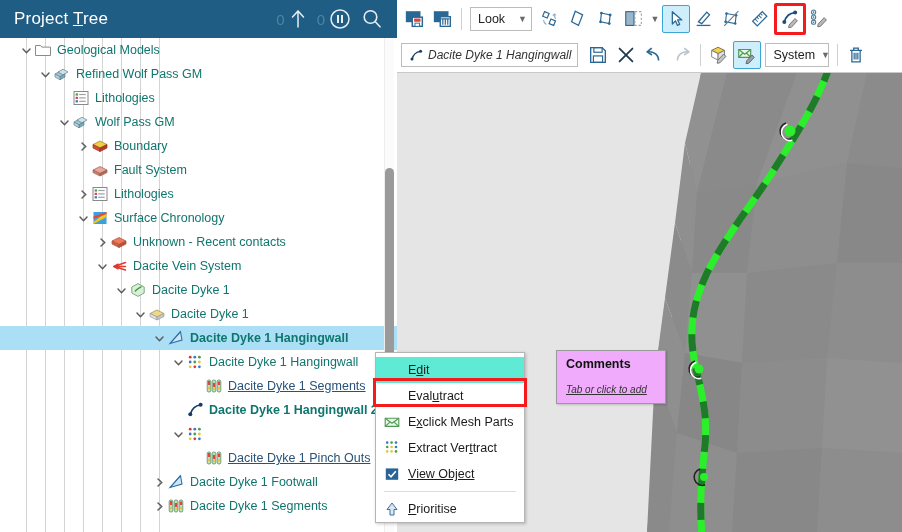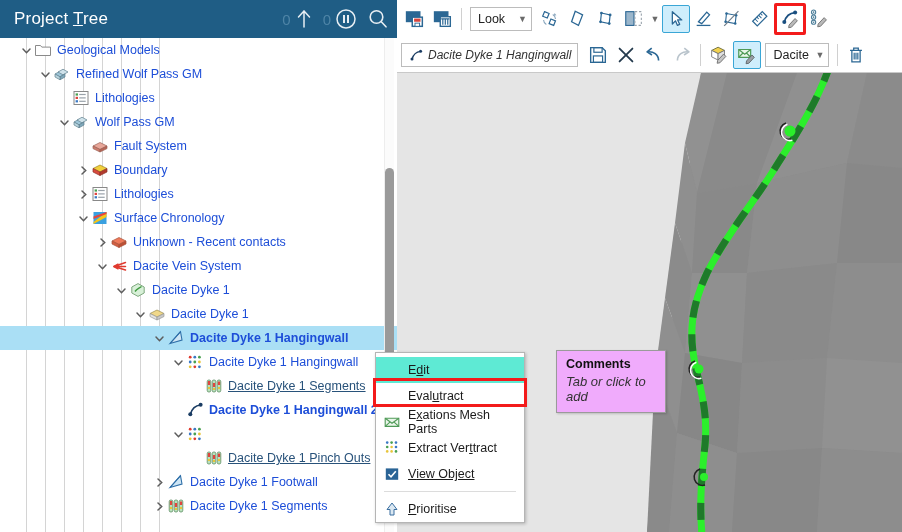--- a/index.html
+++ b/index.html
@@ -8,33 +8,33 @@
     font-family:"Liberation Sans",sans-serif;
     font-size:12.5px;color:#222;background:#fff;
     -webkit-font-smoothing:antialiased;
   }
   #app{position:relative;width:902px;height:532px;overflow:hidden;}
 
   
   #left{position:absolute;left:0;top:0;width:397px;height:532px;background:#fff;
         border-right:1px solid #c9c9c9;overflow:hidden;}
   #tree-header{height:38px;background:#1f5d85;display:flex;align-items:center;
-               padding:0 8px 0 14px;color:#fff;box-sizing:border-box;}
+               padding:0 14px 0 14px;color:#fff;box-sizing:border-box;}
   #tree-header .title{font-size:17px;letter-spacing:.2px;}
   #tree-header .title u{text-decoration:underline;}
   #tree-header .spacer{flex:1;}
   .hdr-grp{display:flex;align-items:center;gap:4px;margin-left:10px;}
   .hdr-count{color:#4e84a6;font-size:15px;}
   .hdr-ico{display:inline-flex;align-items:center;justify-content:center;}
 
   #tree-body{position:absolute;left:0;top:38px;width:397px;bottom:0;background:#fff;overflow:hidden;}
 
   .row{position:relative;height:24px;display:flex;align-items:center;white-space:nowrap;}
   .row.sel{background:#aadff5;}
-  .row .lbl{font-size:12.5px;color:#1d4ed8;}
+  .row .lbl{font-size:12.5px;color:#0f766e;}
   .row .lbl.b{font-weight:bold;}
   .row .lbl.lnk{color:#28527a;text-decoration:underline;}
   .ico{width:18px;height:18px;flex:0 0 18px;margin-right:5px;display:inline-block;position:relative;}
   .tw{width:16px;flex:0 0 16px;height:24px;display:flex;align-items:center;justify-content:center;color:#6d6d6d;}
   .tw svg{display:block;}
   .indent{flex:0 0 auto;height:24px;}
 
   
   .vline{position:absolute;top:0;bottom:0;width:1px;background:#d4d4d4;}
 
@@ -63,21 +63,21 @@
 
   
   #viewport{position:absolute;left:0;top:73px;right:0;bottom:0;overflow:hidden;background:#e5e5e5;}
   #vp-canvas{position:absolute;inset:0;}
 
   
   #comments{position:absolute;left:159px;top:277px;width:110px;background:#f0abfc;
             border:1px solid #9a9a9a;box-shadow:1px 1px 2px rgba(0,0,0,.18);
             padding:6px 9px 8px 9px;box-sizing:border-box;}
   #comments .ct{font-weight:bold;font-size:12.5px;color:#111;}
-  #comments .cs{font-style:italic;font-size:13px;color:#333;margin-top:3px;}
+  #comments .cs{font-style:italic;font-size:10px;color:#333;margin-top:13px;text-decoration:underline;}
 
   
   #ctxmenu{position:absolute;left:375px;top:352px;width:150px;background:#fff;
            border:1px solid #b5b5b5;box-shadow:1px 1px 3px rgba(0,0,0,.22);
            padding:4px 0 0 0;box-sizing:border-box;z-index:50;}
   .mi{height:26px;display:flex;align-items:center;padding:0 6px;box-sizing:border-box;position:relative;}
   .mi .mico{width:20px;flex:0 0 20px;display:flex;align-items:center;justify-content:center;margin-right:6px;}
   .mi .mlbl{font-size:12.5px;color:#1b1b1b;}
   .mi .mlbl u{text-decoration:underline;}
   .mi .sub{position:absolute;right:8px;color:#8a8a8a;font-size:10px;}
@@ -186,41 +186,41 @@
             <span class="ico"><svg width="18" height="18" viewBox="0 0 18 18">
                 <path d="M2 9 L7 6.2 L12 9 L7 11.8 Z" fill="#9ec6d9" stroke="#5e7f8e" stroke-width=".7"></path>
                 <path d="M5 7 L10 4.2 L15 7 L10 9.8 Z" fill="#cfe2ea" stroke="#5e7f8e" stroke-width=".7"></path>
                 <path d="M12 9 L12 12 L7 14.8 L7 11.8 Z" fill="#7fa8bb" stroke="#5e7f8e" stroke-width=".7"></path>
                 <path d="M2 9 L2 12 L7 14.8 L7 11.8 Z" fill="#b9d4de" stroke="#5e7f8e" stroke-width=".7"></path>
               </svg></span>
             <span class="lbl">Wolf Pass GM</span>
           </div>
           <div class="row">
             <span class="indent" style="width:75px"></span>
+            <span class="tw">
+              <svg width="11" height="11" viewBox="0 0 11 11">
+                <path d="M4 2 L7.7 5.5 L4 9" stroke="#5d5d5d" stroke-width="1.5" fill="none" stroke-linecap="round"></path>
+              </svg>
+            </span>
+            <span class="ico"><svg width="18" height="18" viewBox="0 0 18 18">
+                <path d="M2 7.5 L9 4 L16 7.5 L9 11 Z" fill="#f2cf3c" stroke="#9a8420" stroke-width=".7"></path>
+                <path d="M2 7.5 L2 11 L9 14.5 L9 11 Z" fill="#d94b3d" stroke="#8e3429" stroke-width=".7"></path>
+                <path d="M16 7.5 L16 11 L9 14.5 L9 11 Z" fill="#b33a2d" stroke="#8e3429" stroke-width=".7"></path>
+              </svg></span>
+            <span class="lbl">Boundary</span>
+          </div>
+          <div class="row">
+            <span class="indent" style="width:75px"></span>
             <span class="tw"></span>
             <span class="ico"><svg width="18" height="18" viewBox="0 0 18 18">
                 <path d="M2 9 L9 5.5 L16 9 L9 12.5 Z" fill="#e8a79a" stroke="#9a6055" stroke-width=".7"></path>
                 <path d="M2 9 L2 11.6 L9 15 L9 12.5 Z" fill="#cf7d6e" stroke="#9a6055" stroke-width=".7"></path>
                 <path d="M16 9 L16 11.6 L9 15 L9 12.5 Z" fill="#b86455" stroke="#9a6055" stroke-width=".7"></path>
               </svg></span>
             <span class="lbl">Fault System</span>
-          </div>
-          <div class="row">
-            <span class="indent" style="width:75px"></span>
-            <span class="tw">
-              <svg width="11" height="11" viewBox="0 0 11 11">
-                <path d="M4 2 L7.7 5.5 L4 9" stroke="#5d5d5d" stroke-width="1.5" fill="none" stroke-linecap="round"></path>
-              </svg>
-            </span>
-            <span class="ico"><svg width="18" height="18" viewBox="0 0 18 18">
-                <path d="M2 7.5 L9 4 L16 7.5 L9 11 Z" fill="#f2cf3c" stroke="#9a8420" stroke-width=".7"></path>
-                <path d="M2 7.5 L2 11 L9 14.5 L9 11 Z" fill="#d94b3d" stroke="#8e3429" stroke-width=".7"></path>
-                <path d="M16 7.5 L16 11 L9 14.5 L9 11 Z" fill="#b33a2d" stroke="#8e3429" stroke-width=".7"></path>
-              </svg></span>
-            <span class="lbl">Boundary</span>
           </div>
           <div class="row">
             <span class="indent" style="width:75px"></span>
             <span class="tw">
               <svg width="11" height="11" viewBox="0 0 11 11">
                 <path d="M4 2 L7.7 5.5 L4 9" stroke="#5d5d5d" stroke-width="1.5" fill="none" stroke-linecap="round"></path>
               </svg>
             </span>
             <span class="ico"><svg width="18" height="18" viewBox="0 0 18 18">
                 <rect x="2" y="2.5" width="14" height="13" fill="#fff" stroke="#888" stroke-width="1"></rect>
@@ -579,21 +579,21 @@
           </svg>
         </span>
         <span class="tbtn active">
           <svg width="22" height="22" viewBox="0 0 24 24">
             <path d="M3 6 L16 6 L16 14.5 L3 14.5 Z" fill="#eaf7ea" stroke="#4f9a57" stroke-width="1.3"></path>
             <path d="M3 6 L9.5 11.2 L16 6 M3 14.5 L7.6 9.8 M16 14.5 L11.4 9.8" stroke="#4f9a57" stroke-width="1.3" fill="none"></path>
             <path d="M11.5 18.5 L17.5 12 L20 14.5 L14 21 L11 21.5 Z" fill="#9aa0a5" stroke="#5f6568" stroke-width="1"></path>
           </svg>
         </span>
         <div class="combo" style="width:64px">
-          <span>Dacite</span>
+          <span>System</span>
           <span class="car">▼</span>
         </div>
         <span class="tsep"></span>
         <span class="tbtn">
           <svg width="22" height="22" viewBox="0 0 24 24">
             <path d="M5.5 7 H18.5 M7.5 7 V19.5 H16.5 V7 M9.5 4.5 H14.5 V7 H9.5 Z" fill="none" stroke="#2b6794" stroke-width="1.4"></path>
             <path d="M10 9.5 V17 M12 9.5 V17 M14 9.5 V17" stroke="#2b6794" stroke-width="1.3"></path>
           </svg>
         </span>
       </div>
@@ -662,21 +662,21 @@
         <span class="mico"></span>
         <span class="mlbl" style=""><span>Eval</span><u>u</u><span>tract</span></span>
       </div>
       <div class="mi">
         <span class="mico">
           <svg width="18" height="18" viewBox="0 0 18 18">
             <path d="M2.2 5.2 L15.8 5.2 L15.8 13.4 L2.2 13.4 Z" fill="#eaf6ea" stroke="#4f9a57" stroke-width="1.1"></path>
             <path d="M2.2 5.2 L9 10.2 L15.8 5.2 M2.2 13.4 L7.2 8.9 M15.8 13.4 L10.8 8.9" stroke="#4f9a57" stroke-width="1.1" fill="none"></path>
           </svg>
         </span>
-        <span class="mlbl" style=""><span>E</span><u>x</u><span>ations Mesh Parts</span></span>
+        <span class="mlbl" style=""><span>E</span><u>x</u><span>click Mesh Parts</span></span>
       </div>
       <div class="mi">
         <span class="mico">
           <svg width="18" height="18" viewBox="0 0 18 18">
             <circle cx="4.2" cy="3.6" r="1.3" fill="#3b79c4"></circle>
             <circle cx="8.6" cy="3.6" r="1.3" fill="#49a050"></circle>
             <circle cx="13" cy="3.6" r="1.3" fill="#3b79c4"></circle>
             <circle cx="4.2" cy="8" r="1.3" fill="#49a050"></circle>
             <circle cx="8.6" cy="8" r="1.3" fill="#e8c53c"></circle>
             <circle cx="13" cy="8" r="1.3" fill="#3b79c4"></circle>

